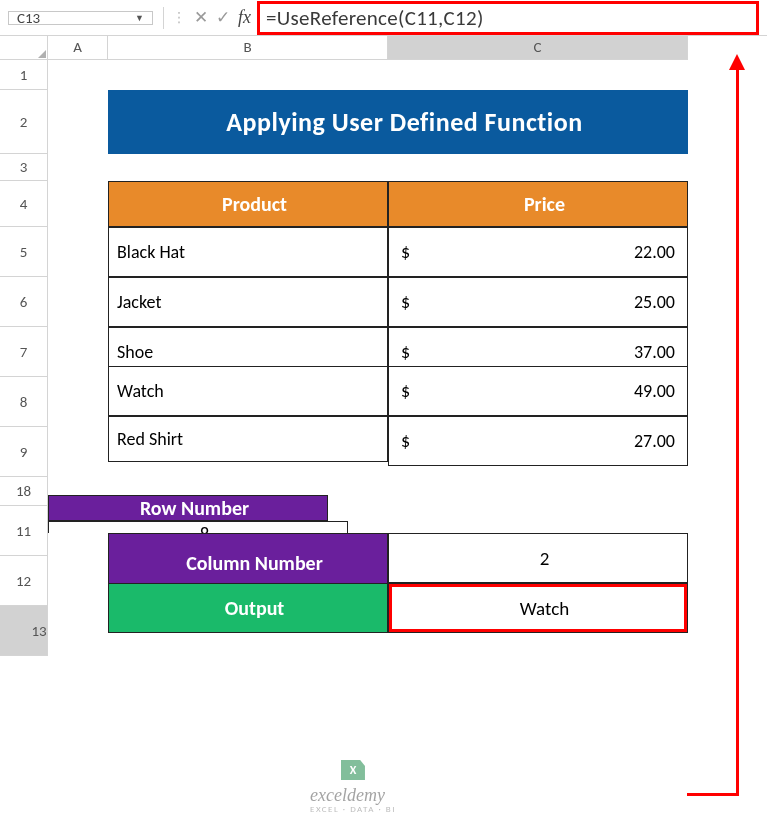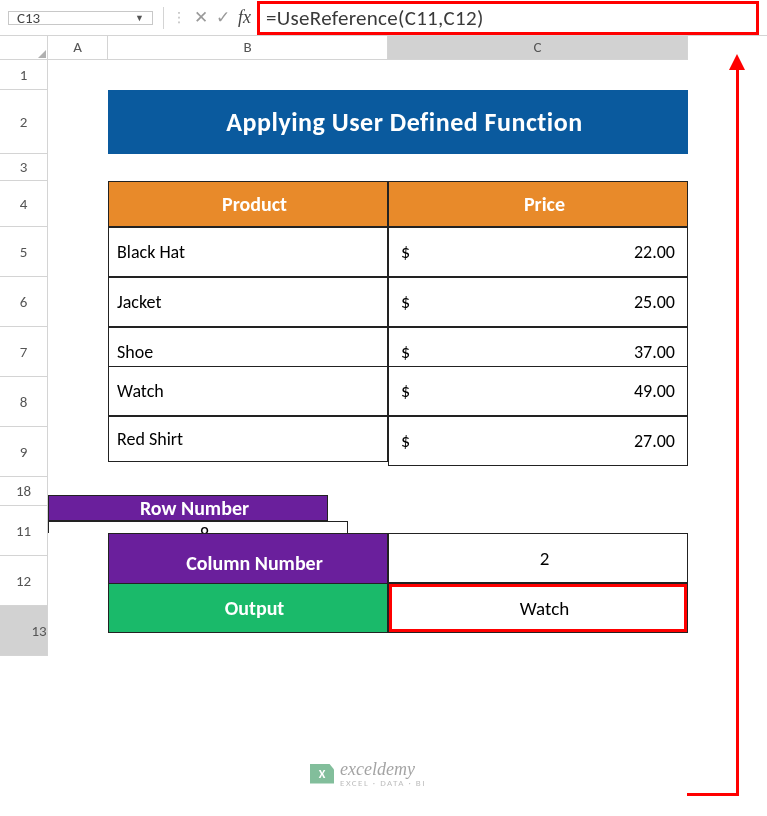--- a/index.html
+++ b/index.html
@@ -192,20 +192,21 @@
       border-bottom: 16px solid #ff0000;
       z-index: 6;
     }
     .watermark {
       position: absolute;
       left: 310px; top: 760px;
       display: flex; align-items: center;
       gap: 6px;
       opacity: .55;
       z-index: 4;
+      flex-direction: column;
     }
     .wm-icon {
       width: 24px; height: 20px;
       background: #1d8a4b;
       position: relative;
       clip-path: polygon(0 0, 80% 0, 100% 30%, 100% 100%, 0 100%);
     }
     .wm-icon::after {
       content:"X";
       position:absolute; inset:0;

